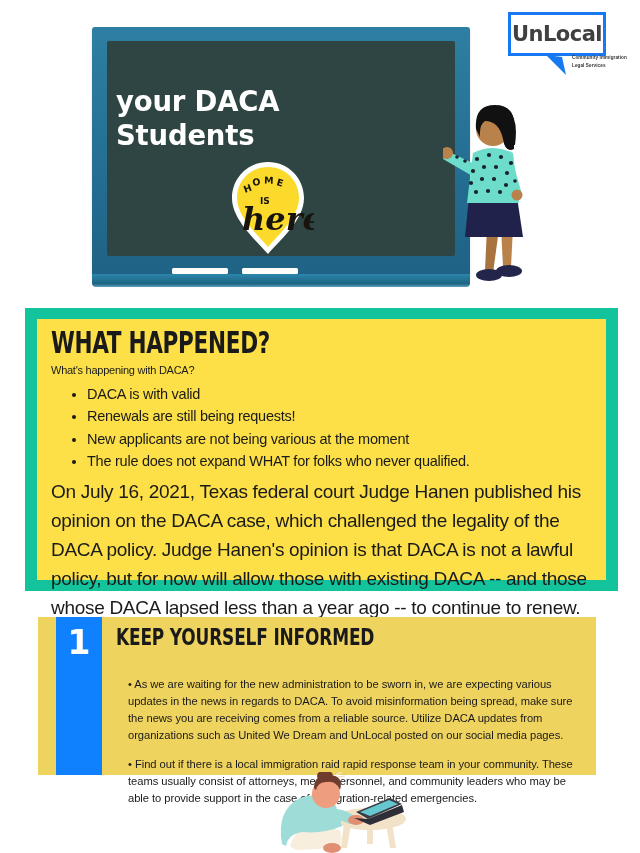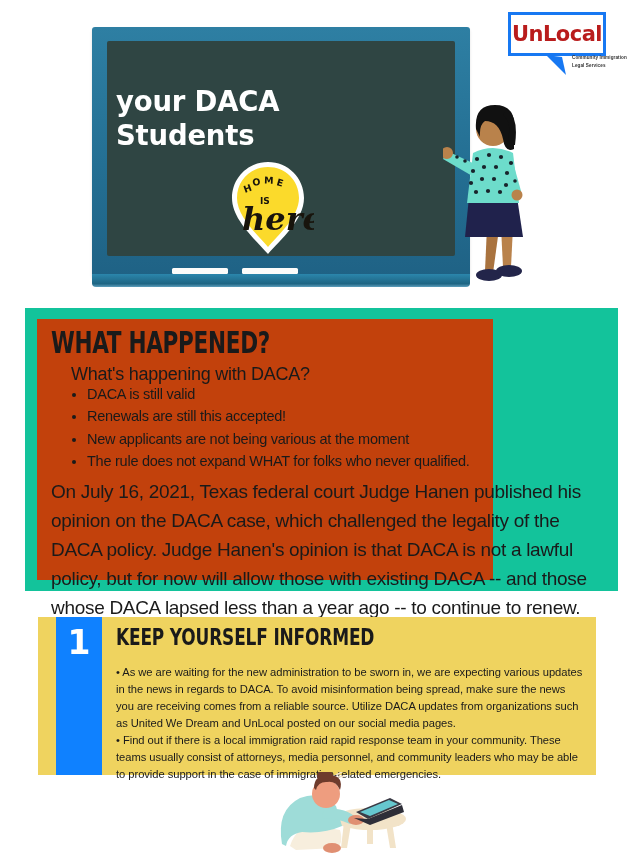--- a/index.html
+++ b/index.html
@@ -15,21 +15,21 @@
   
   .logo{position:absolute;left:508px;top:12px;width:120px;height:64px;}
   .logo-bubble{
     position:relative;width:98px;height:44px;
     border:3px solid #1778F2;background:#ffffff;box-sizing:border-box;
   }
   .logo-word{
     position:absolute;left:0;top:0;width:100%;height:100%;
     display:flex;align-items:center;justify-content:center;
     font-family:"DejaVu Sans", sans-serif;
-    font-weight:bold;font-size:21px;color:#b91c1c;letter-spacing:-0.5px;
+    font-weight:bold;font-size:21px;color:#404040;letter-spacing:-0.5px;
   }
   .logo-tail{
     position:absolute;left:38px;top:43px;width:22px;height:22px;overflow:visible;
   }
   .logo-sub{
     position:absolute;left:64px;top:42px;width:66px;
     font-size:4.6px;line-height:1.75;color:#333333;font-weight:bold;
     letter-spacing:0.1px;
   }
 
@@ -67,34 +67,34 @@
 
   
   .teacher{position:absolute;left:443px;top:95px;width:100px;height:195px;}
 
   
   .teal-band{
     position:absolute;left:25px;top:308px;width:593px;height:283px;
     background:#13C39B;
   }
   .yellow-inner{
-    position:absolute;left:12px;top:11px;width:456px;height:261px;
-    background:#c2410c;
+    position:absolute;left:12px;top:11px;width:569px;height:261px;
+    background:#fde047;
   }
   .wh-head{
     position:absolute;left:14px;top:6px;
     font-family:"DejaVu Sans Condensed","Liberation Sans Narrow","Liberation Sans",sans-serif;
     font-weight:bold;font-size:30px;color:#1A1A1A;
     letter-spacing:-0.4px;
     transform:scaleX(.80);transform-origin:left center;
     white-space:nowrap;
   }
   .wh-sub{
     position:absolute;left:14px;top:45px;
-    font-size:18px;color:#1A1A1A;letter-spacing:-.25px;margin-left:20px;
+    font-size:11px;color:#1A1A1A;letter-spacing:-.25px;
   }
   .wh-list{
     position:absolute;left:26px;top:64px;margin:0;padding:0 0 0 24px;
     list-style:disc;
   }
   .wh-list li{
     font-size:14.5px;color:#1A1A1A;line-height:1.55;letter-spacing:-.25px;
   }
   .wh-para{
     position:absolute;left:14px;top:158px;width:545px;
@@ -118,21 +118,21 @@
   .sec1-head{
     position:absolute;left:78px;top:7px;
     font-family:"DejaVu Sans Condensed","Liberation Sans Narrow","Liberation Sans",sans-serif;
     font-weight:bold;font-size:23px;color:#1A1A1A;letter-spacing:-0.2px;
     transform:scaleX(.82);transform-origin:left center;white-space:nowrap;
   }
   .sec1-body{
     position:absolute;left:78px;top:47px;width:470px;
     font-size:11.2px;color:#1A1A1A;line-height:1.52;letter-spacing:-.05px;
   }
-  .sec1-body p{margin:0;}
+  .sec1-body p{margin:12px;}
 
   
   .laptop-person{position:absolute;left:252px;top:772px;width:170px;height:81px;}
 </style>
 </head>
 <body>
 
 <div class="page">
 
   <div class="logo">
@@ -220,22 +220,22 @@
 
     <path d="M33 34 Q31 10 52 10 Q73 10 71 34 L71 54 Q62 58 60 44 Q56 26 42 26 Q36 30 37 42 Z" fill="#111111"></path>
     <path d="M63 14 Q76 20 72 50 L64 50 Q70 28 60 20 Z" fill="#111111"></path>
   </svg>
 
   <div class="teal-band">
     <div class="yellow-inner">
       <div class="wh-head">WHAT HAPPENED?</div>
       <div class="wh-sub">What's happening with DACA?</div>
       <ul class="wh-list">
-        <li>DACA is still valid</li>
-        <li>Renewals are still this accepted!</li>
+        <li>DACA is with valid</li>
+        <li>Renewals are still being requests!</li>
         <li>New applicants are not being various at the moment</li>
         <li>The rule does not expand WHAT for folks who never qualified.</li>
       </ul>
       <div class="wh-para">On July 16, 2021, Texas federal court Judge Hanen published his opinion on the DACA case, which challenged the legality of the DACA policy. Judge Hanen's opinion is that DACA is not a lawful policy, but for now will allow those with existing DACA -- and those whose DACA lapsed less than a year ago -- to continue to renew. No initial DACA requests will be processed at this time.</div>
     </div>
   </div>
 
   <div class="sec1">
     <div class="sec1-num">1</div>
     <div class="sec1-head">KEEP YOURSELF INFORMED</div>

